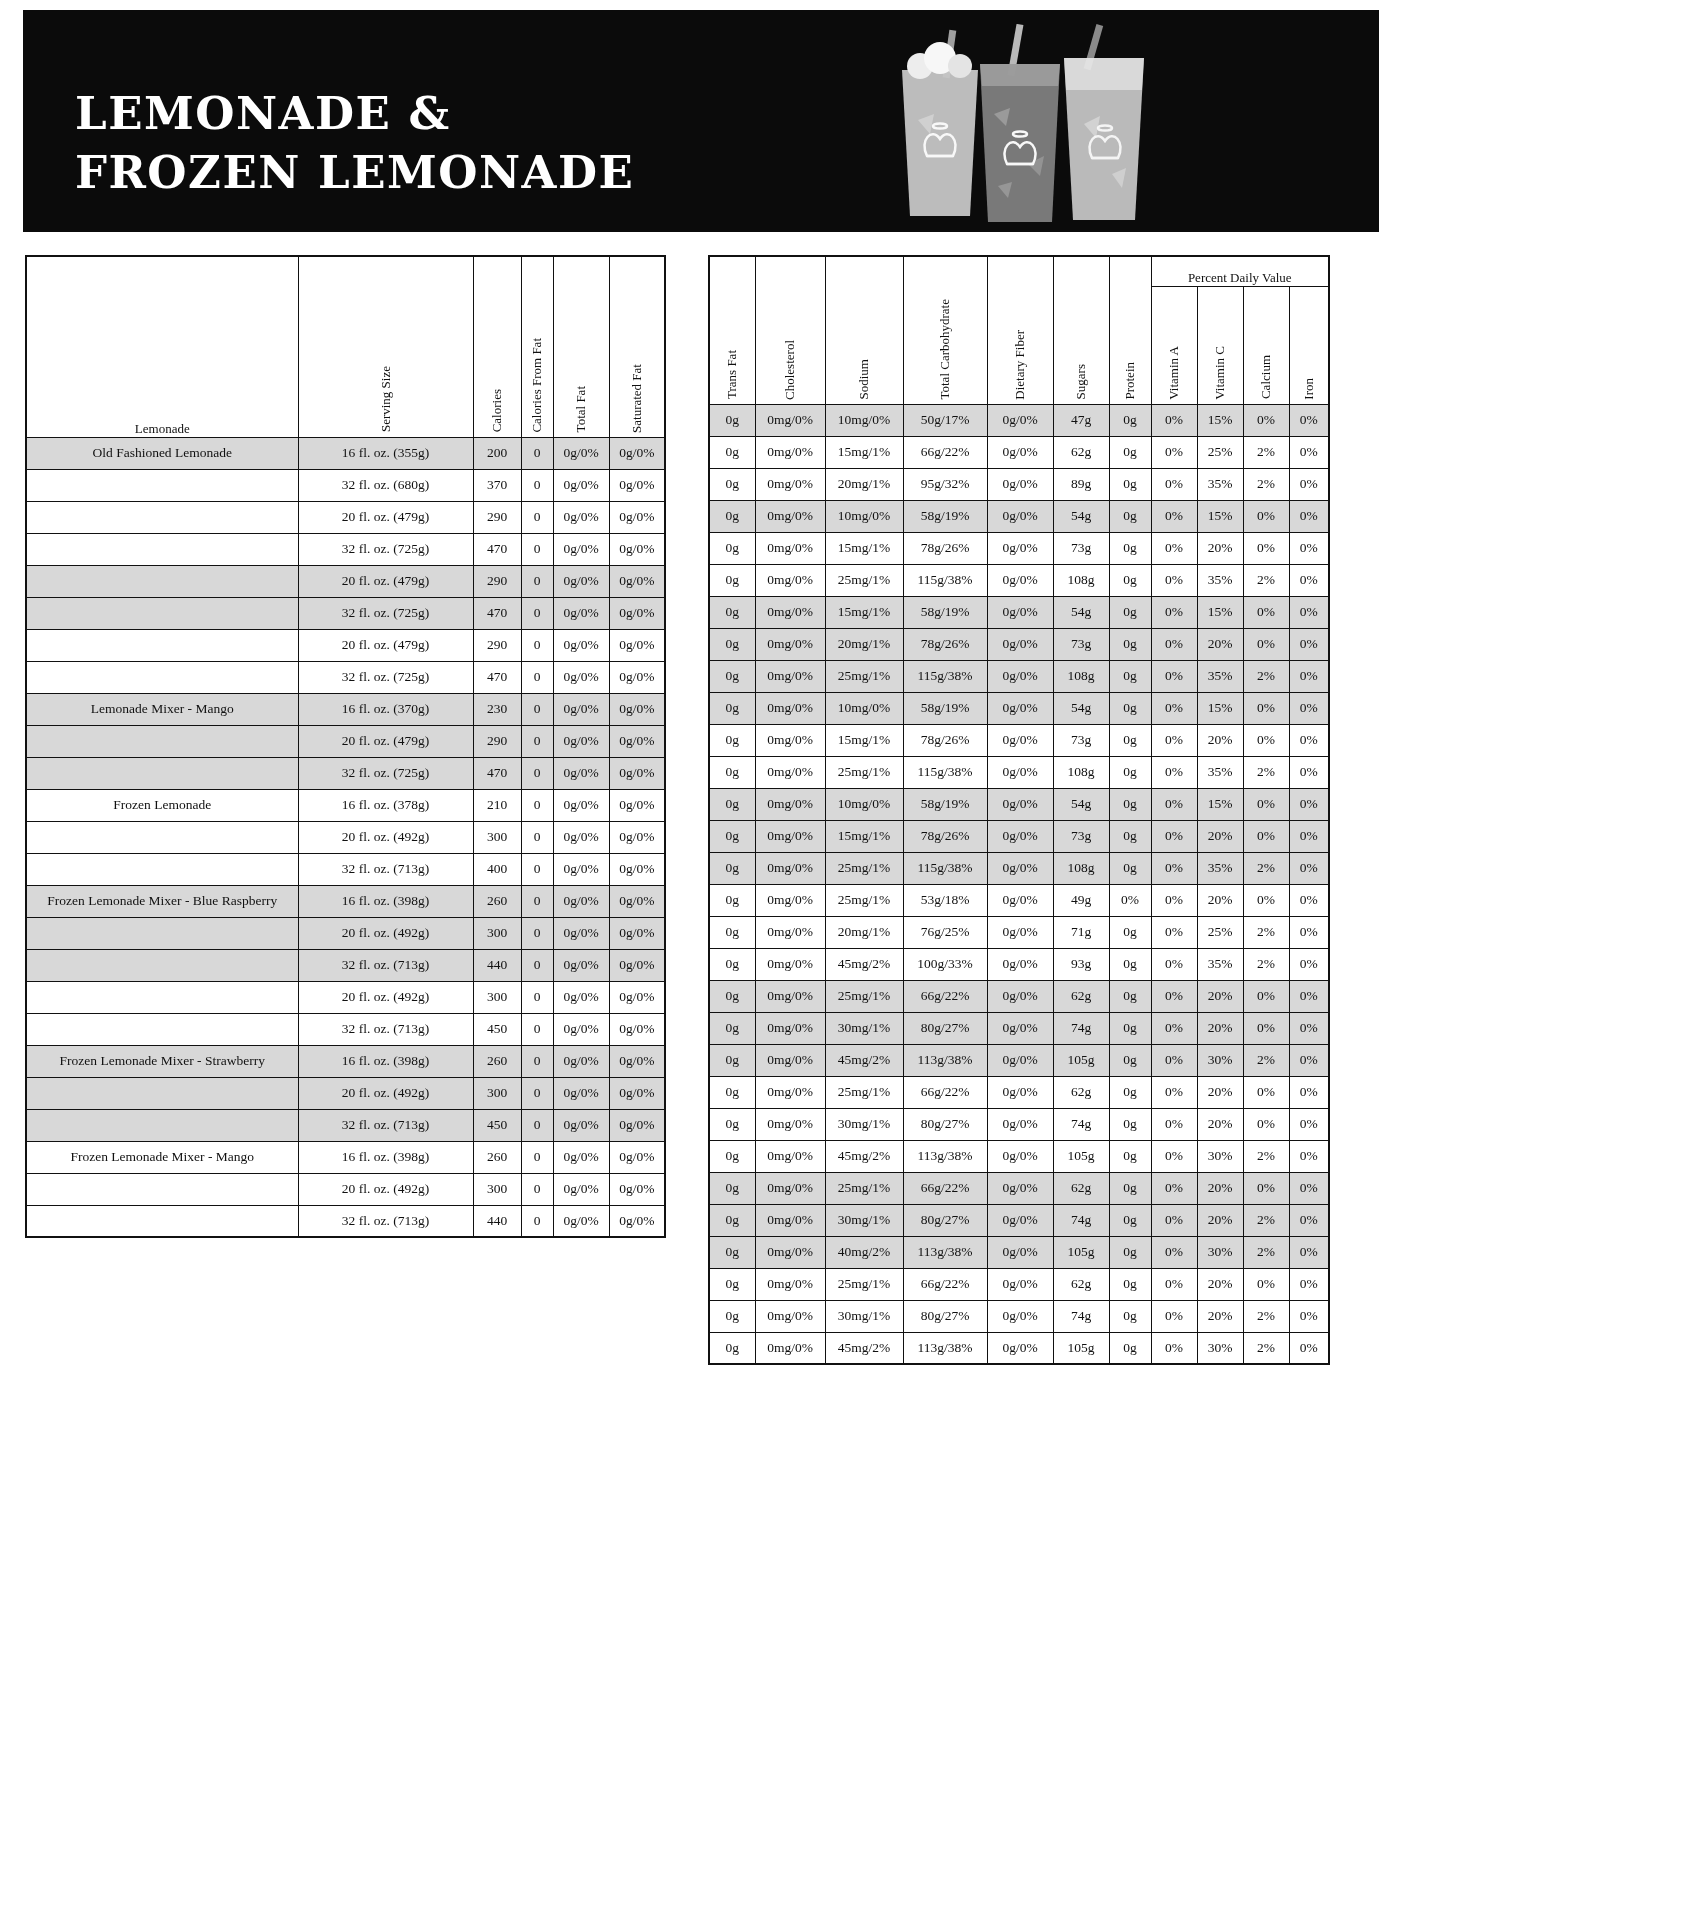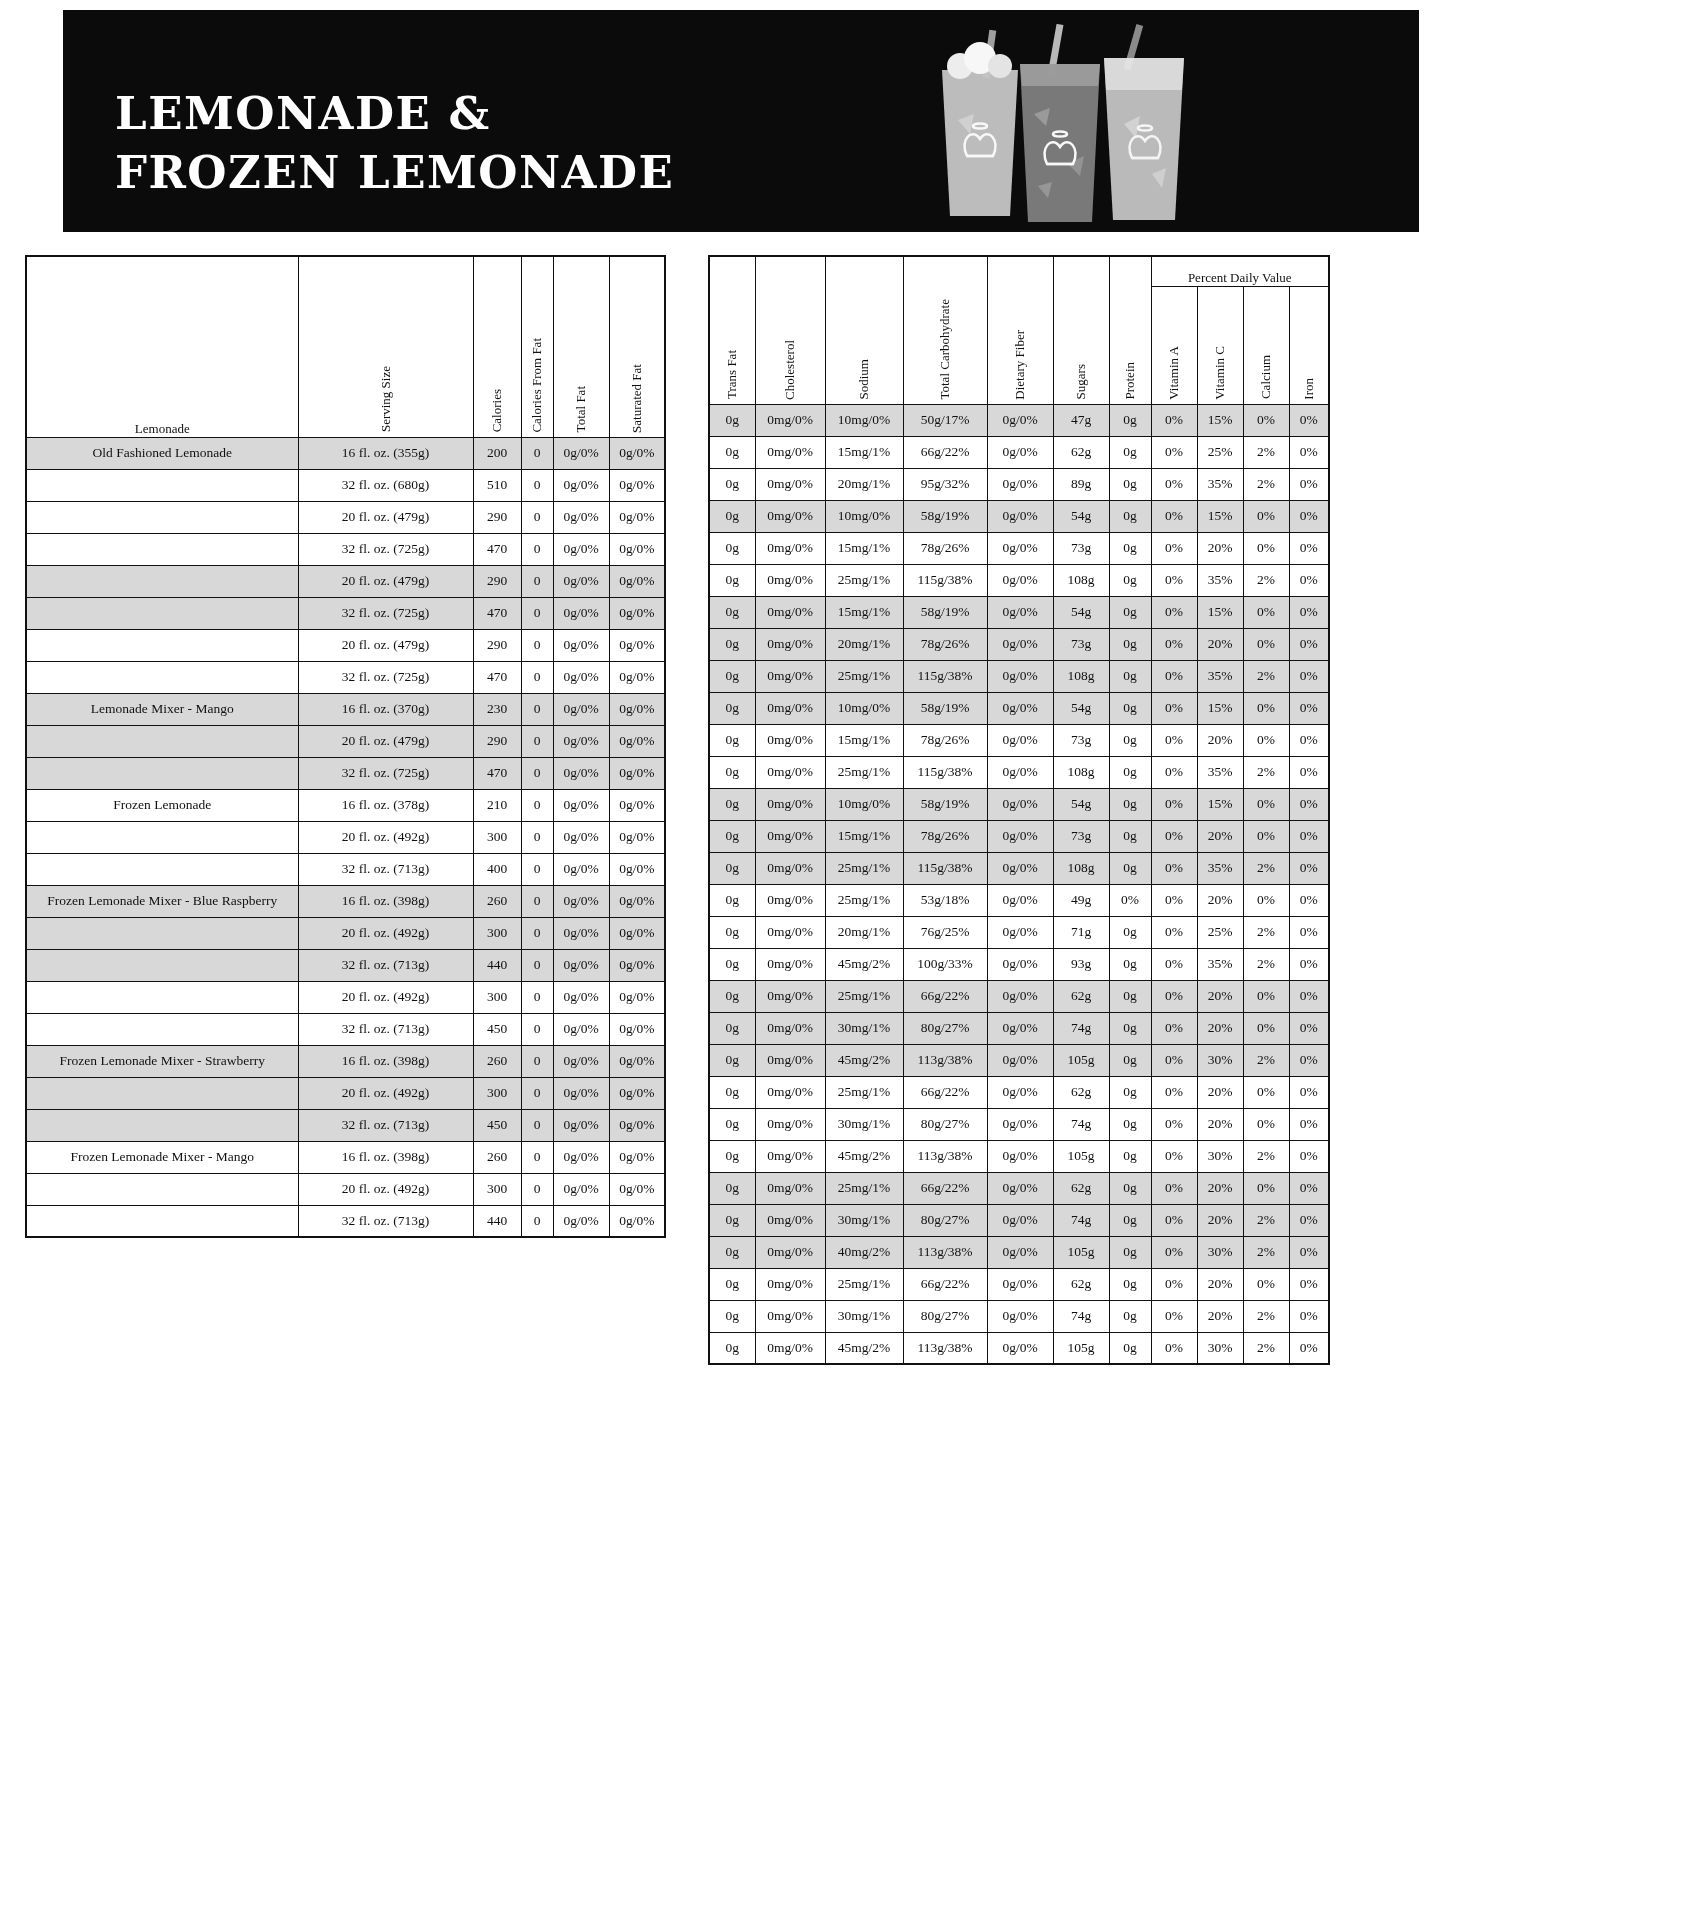--- a/index.html
+++ b/index.html
@@ -4,21 +4,21 @@
 <style>
   * { box-sizing: border-box; }
   html, body { margin: 0; padding: 0; }
   body {
     width: 1695px; height: 1920px; position: relative;
     background: #ffffff; color: #111;
     font-family: "Liberation Serif", "DejaVu Serif", serif;
   }
   .banner {
     position: absolute; left: 23px; top: 10px;
-    width: 1356px; height: 222px; background: #0b0b0b; overflow: hidden; margin-left: 40px;
+    width: 1356px; height: 222px; background: #0b0b0b; overflow: hidden;
   }
   .title {
     margin: 0; position: absolute; left: 52px; top: 74px;
     color: #ffffff; font-family: "DejaVu Serif", serif;
     font-weight: 700; font-size: 45px; line-height: 1.32; letter-spacing: 1.5px;
   }
   .title span { display: block; }
   .cups { position: absolute; right: 215px; bottom: 2px; }
 
   .tables {
@@ -115,21 +115,21 @@
           <td class="name-cell">Old Fashioned Lemonade</td>
           <td>16 fl. oz. (355g)</td>
           <td>200</td>
           <td>0</td>
           <td>0g/0%</td>
           <td>0g/0%</td>
         </tr>
         <tr>
           <td class="name-cell"></td>
           <td>32 fl. oz. (680g)</td>
-          <td>510</td>
+          <td>370</td>
           <td>0</td>
           <td>0g/0%</td>
           <td>0g/0%</td>
         </tr>
         <tr>
           <td class="name-cell"></td>
           <td>20 fl. oz. (479g)</td>
           <td>290</td>
           <td>0</td>
           <td>0g/0%</td>

